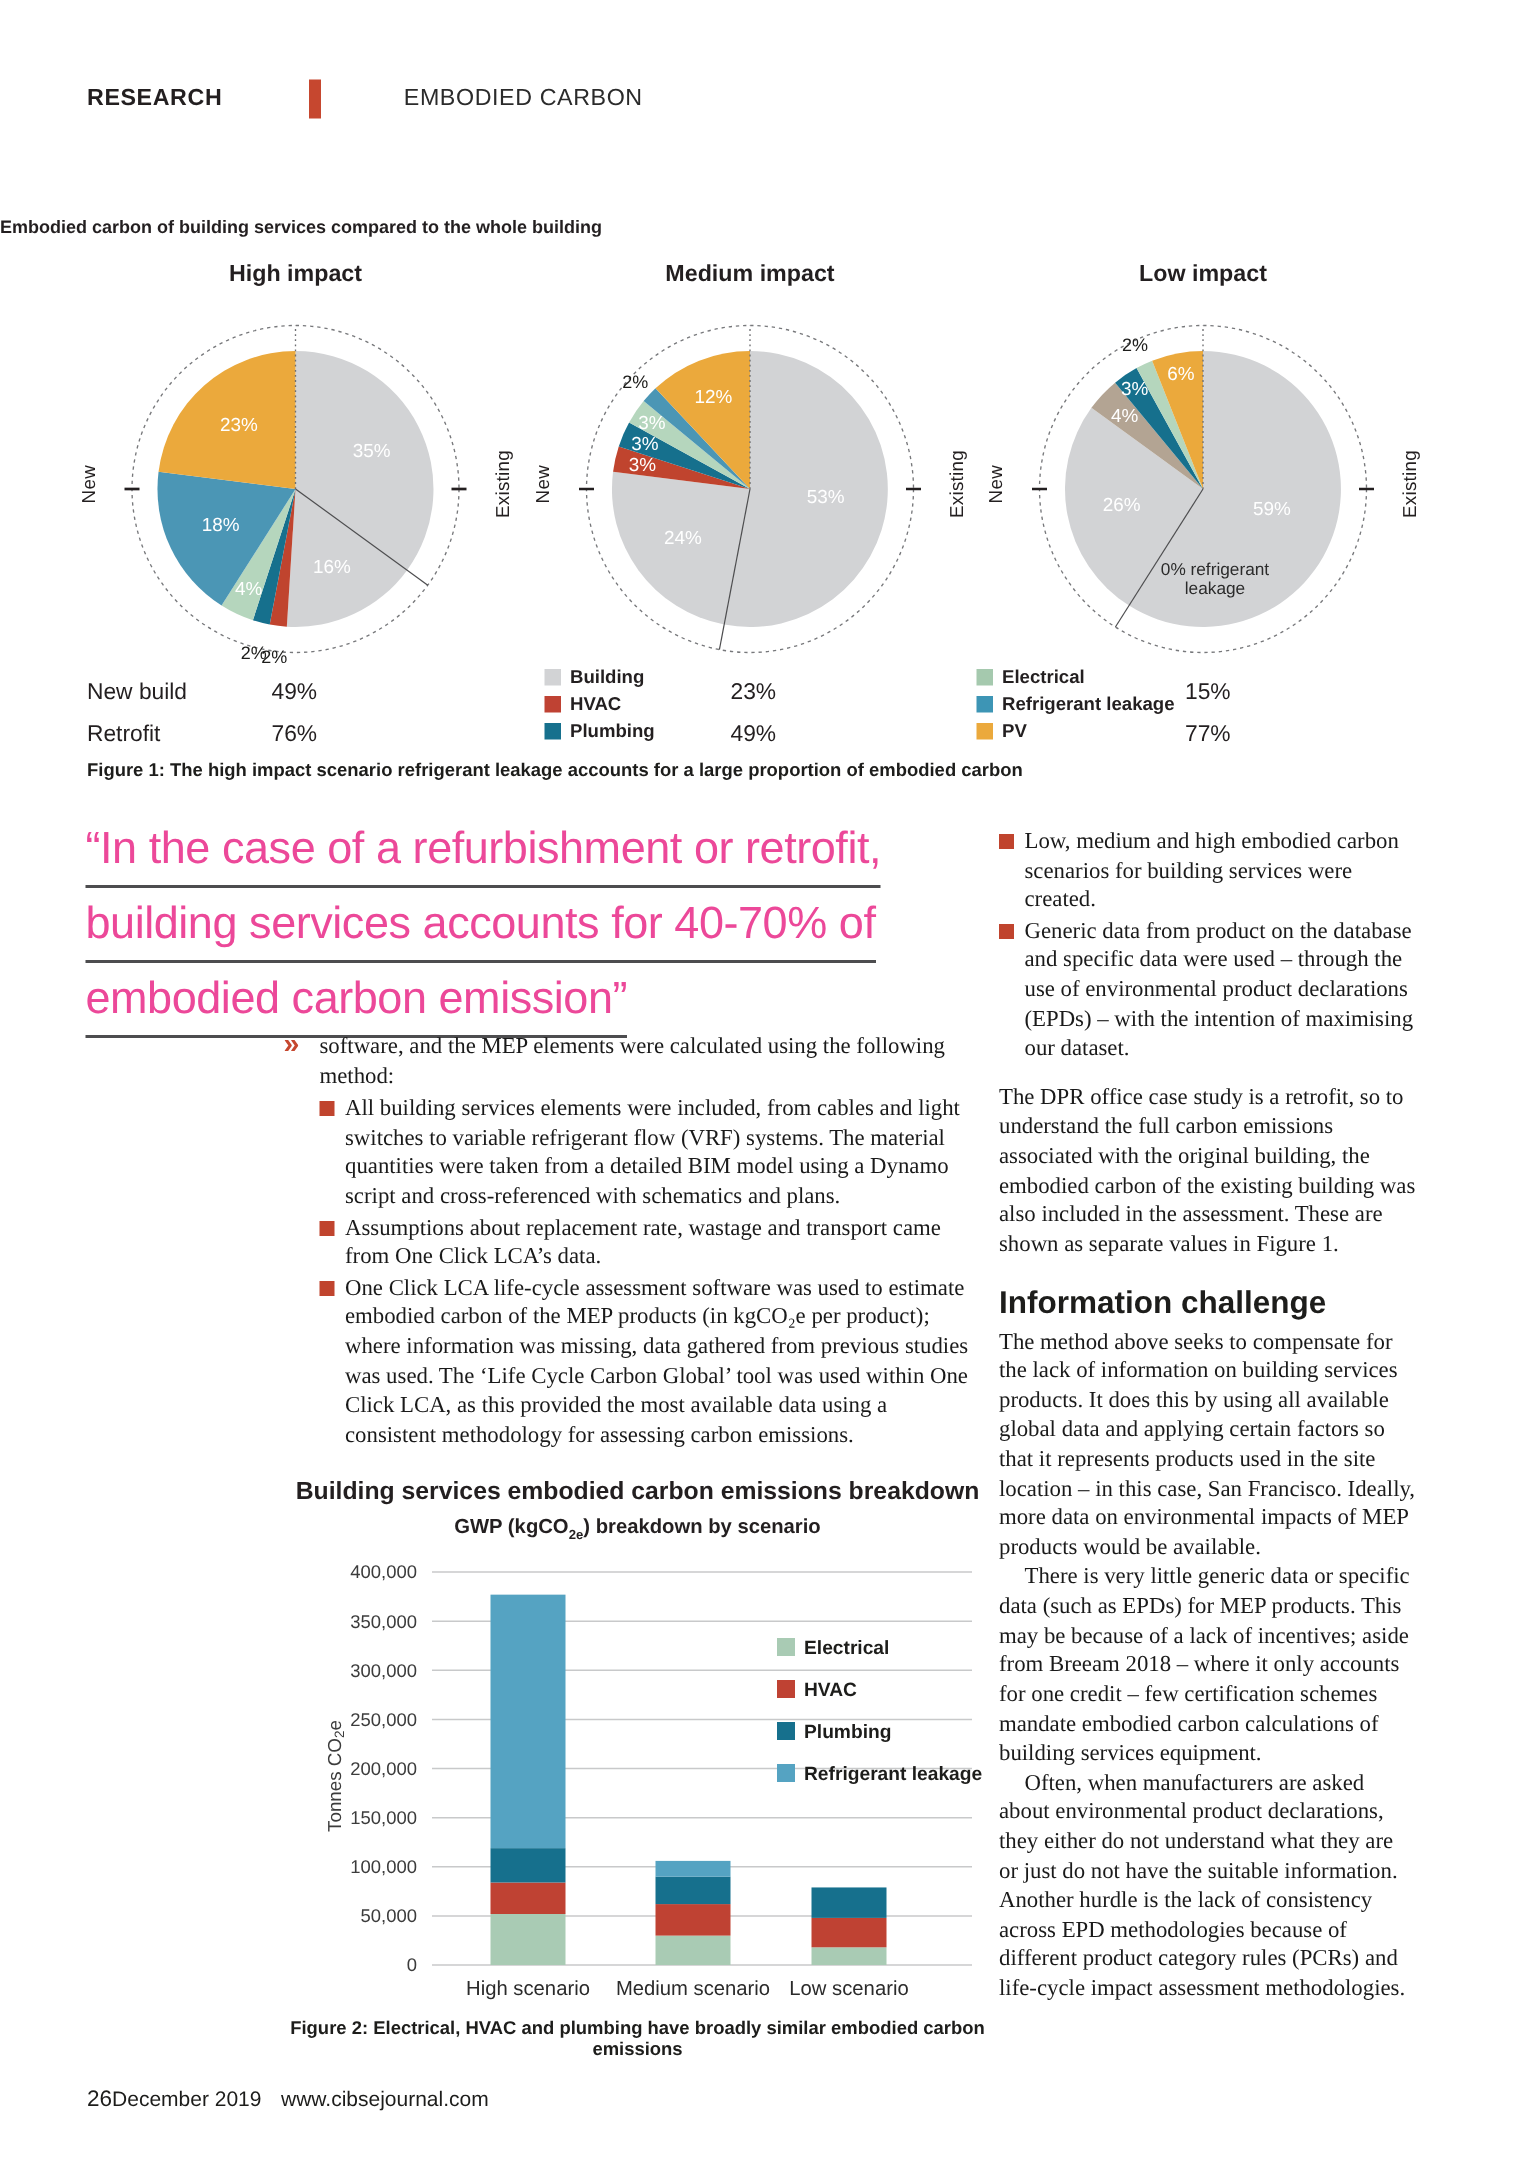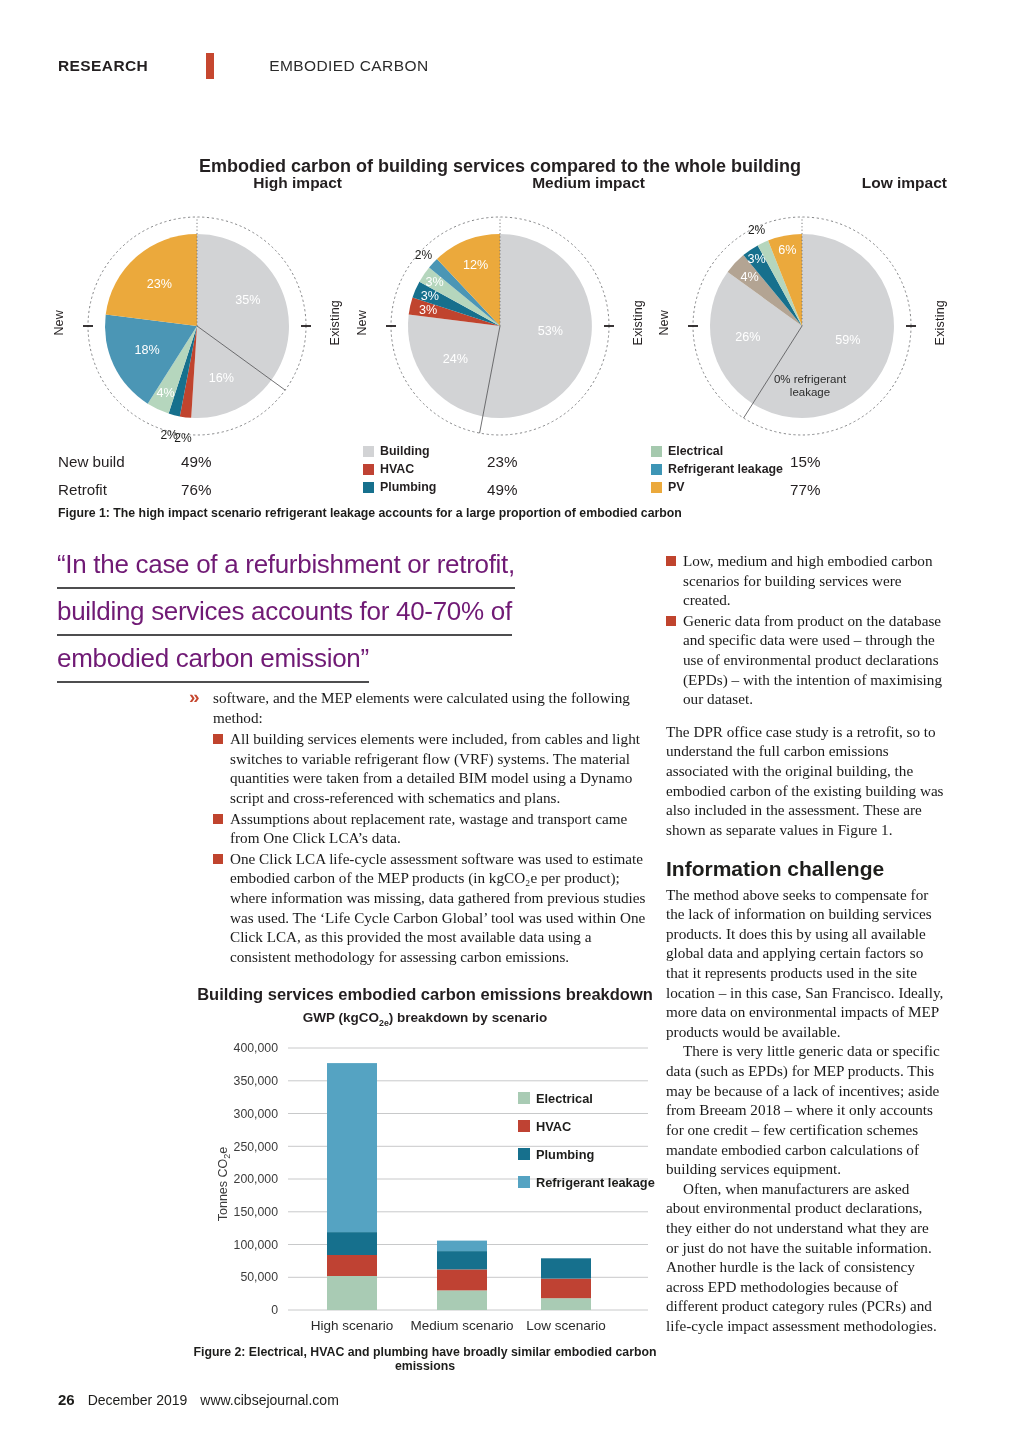--- a/index.html
+++ b/index.html
@@ -4,39 +4,39 @@
 <style>
   html,body{margin:0;padding:0;background:#e8e8e8;}
   #page{position:relative;width:1024px;height:1448px;background:#ffffff;overflow:hidden;
         font-family:"Liberation Sans","DejaVu Sans",sans-serif;color:#231f20;}
   
   .kicker{position:absolute;top:53px;left:58px;display:flex;align-items:center;gap:44px;}
   .kicker .k1{font-weight:bold;font-size:15.5px;letter-spacing:.4px;}
   .kicker .bar{width:8px;height:26px;background:#c6472f;margin:0 11px 0 14px;}
   .kicker .k2{font-size:15.5px;letter-spacing:.4px;color:#2b2b2b;}
   
-  .f1-title{position:absolute;top:156px;left:0;width:1000px;text-align:center;font-weight:bold;font-size:18px;}
+  .f1-title{position:absolute;top:144px;left:0;width:1000px;text-align:left;font-weight:bold;font-size:12px;}
   .pie-block{position:absolute;top:168px;width:290px;height:292px;}
-  .pie-title{position:absolute;top:6px;left:0;width:100%;text-align:right;font-weight:bold;font-size:15.5px;}
+  .pie-title{position:absolute;top:6px;left:0;width:100%;text-align:center;font-weight:bold;font-size:15.5px;}
   .pie-svg{position:absolute;top:30px;left:20px;width:250px;height:252px;}
   .axis-strip{position:absolute;top:30px;height:250px;display:flex;align-items:center;}
   .axis-strip.l{left:0px;} .axis-strip.r{right:0px;}
   .axis-vert{writing-mode:vertical-rl;transform:rotate(180deg);font-size:12.5px;color:#231f20;letter-spacing:.2px;}
   
   .sumrow{position:absolute;top:444px;left:0;width:1024px;height:62px;font-size:15.2px;}
   .sumrow .cell{position:absolute;white-space:nowrap;}
   .legend-stack{position:absolute;display:flex;flex-direction:column;gap:4px;}
   .litem{display:flex;align-items:center;gap:6px;white-space:nowrap;padding-left:45px;}
   .swatch{width:11px;height:11px;flex:0 0 auto;}
   .litem span.t{font-weight:bold;font-size:12.4px;}
   .figcap{font-weight:bold;font-size:12.3px;color:#1d1d1b;}
   #cap1{position:absolute;top:506px;left:58px;}
   
   .quote{position:absolute;top:549px;left:57px;width:600px;}
-  .q-line{display:table;font-size:26px;letter-spacing:-.3px;color:#701a75;
+  .q-line{display:table;font-size:30px;letter-spacing:-.3px;color:#ec4899;
           border-bottom:2px solid #4d4d4f;padding-bottom:7px;margin-bottom:7px;white-space:nowrap;}
   
   .serif{font-family:"Liberation Serif","DejaVu Serif",serif;font-size:15.2px;line-height:1.29;color:#1a1a1a;}
   .chev{position:absolute;top:686px;left:189px;color:#c6472f;font-size:19px;font-weight:bold;}
   .lcol{position:absolute;left:213px;top:688px;width:436px;}
   .lcol p{margin:0;}
   ul.redb{list-style:none;margin:2px 0 0 0;padding:0;}
   ul.redb li{position:relative;padding-left:17px;margin-bottom:1px;}
   ul.redb li::before{content:"";position:absolute;left:0;top:5px;width:10px;height:10px;background:#c0442e;}
   .rcol{position:absolute;left:666px;top:549px;width:278px;}
@@ -47,21 +47,21 @@
   .ind{text-indent:17px;}
   
   .fig2{position:absolute;top:985px;left:190px;width:470px;}
   .f2-title{text-align:center;font-weight:bold;font-size:16.5px;}
   .f2-sub{text-align:center;font-weight:bold;font-size:13.5px;margin-top:6px;}
   .f2-sub sub{font-size:.65em;}
   .barwrap{margin:6px 0 0 10px;width:462px;height:308px;}
   #cap2{text-align:center;margin-top:3px;}
   
   .footer{position:absolute;top:1391px;left:58px;font-size:14px;color:#1d1d1b;}
-  .footer .pg{font-weight:bold;font-size:15px;margin-right:13px;}
+  .footer .pg{font-weight:normal;font-size:15px;}
   .footer .dt{margin-right:13px;}
 </style>
 </head>
 <body>
 
 <div id="page">
 
   <div class="kicker">
     <span class="k1">RESEARCH</span>
     <span class="bar"></span>

